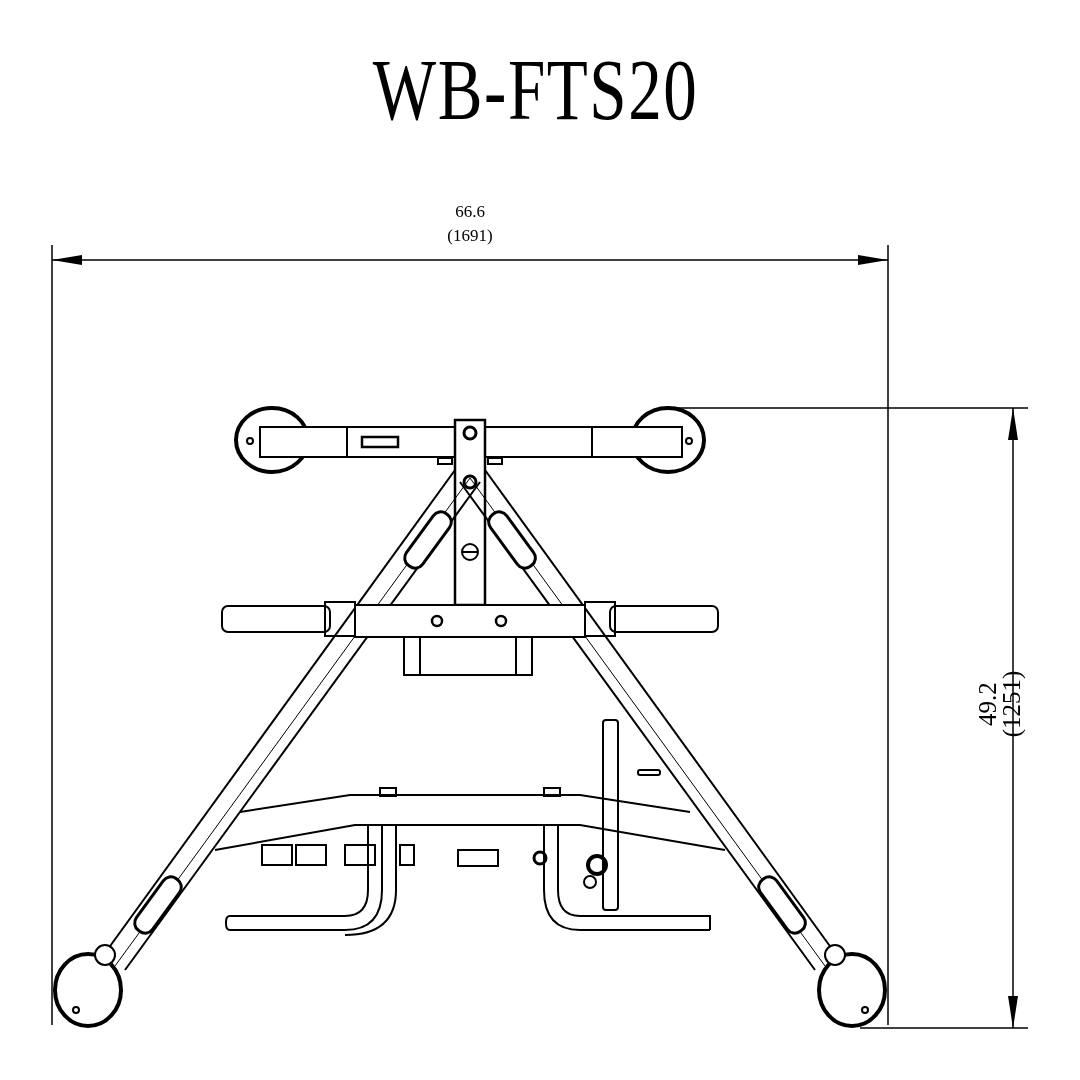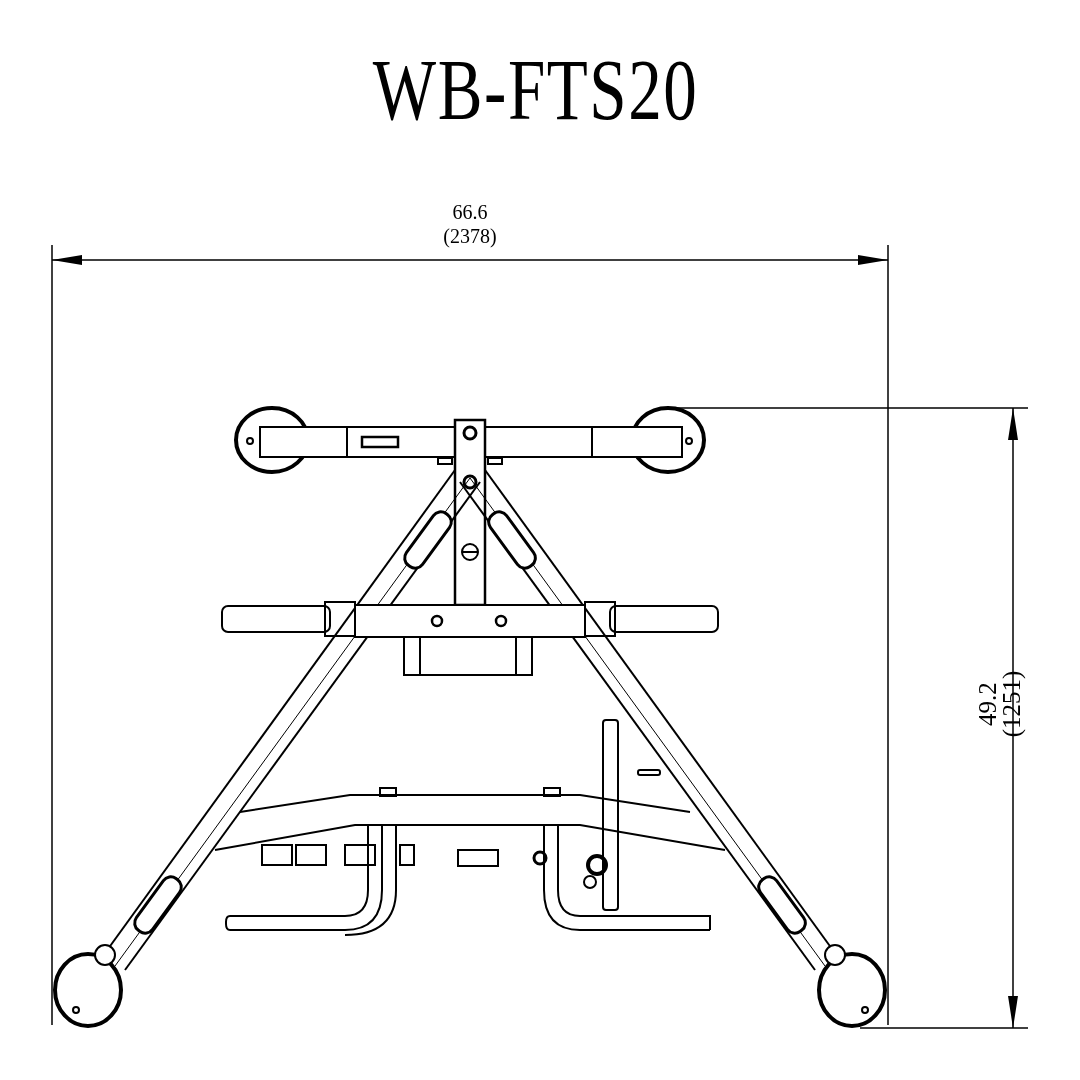--- a/index.html
+++ b/index.html
@@ -4,37 +4,37 @@
   <style>
     html, body { margin: 0; padding: 0; background: #ffffff; }
     body { width: 1080px; height: 1080px; position: relative; overflow: hidden; font-family: "Liberation Serif", serif; }
     .title {
       position: absolute; left: 0; top: 40px; width: 1080px; text-align: center;
       font-family: "Liberation Serif", serif; font-size: 86px; color: #000;
       transform: scaleX(0.78); transform-origin: 520px 0; letter-spacing: 2px;
     }
     .dim-h {
       position: absolute; left: 380px; top: 200px; width: 180px; text-align: center;
-      font-family: "Liberation Serif", serif; font-size: 20px; line-height: 24px; color: #000;
+      font-family: "Liberation Serif", serif; font-size: 17px; line-height: 24px; color: #000;
     }
     .dim-v {
       position: absolute; left: 925px; top: 680px; width: 150px; text-align: center;
       font-family: "Liberation Serif", serif; font-size: 25px; line-height: 24px; color: #000;
       transform: rotate(-90deg); transform-origin: center center;
     }
     svg.drawing { position: absolute; left: 0; top: 0; }
   </style>
 </head>
 <body>
 
 <div class="title">WB-FTS20</div>
 
 <div class="dim-h">
   <div>66.6</div>
-  <div>(2378)</div>
+  <div>(1691)</div>
 </div>
 
 <div class="dim-v">
   <div>49.2</div>
   <div>(1251)</div>
 </div>
 
 <svg class="drawing" width="1080" height="1080" viewBox="0 0 1080 1080" fill="none" stroke="#000" stroke-width="2">
 
   <g>

